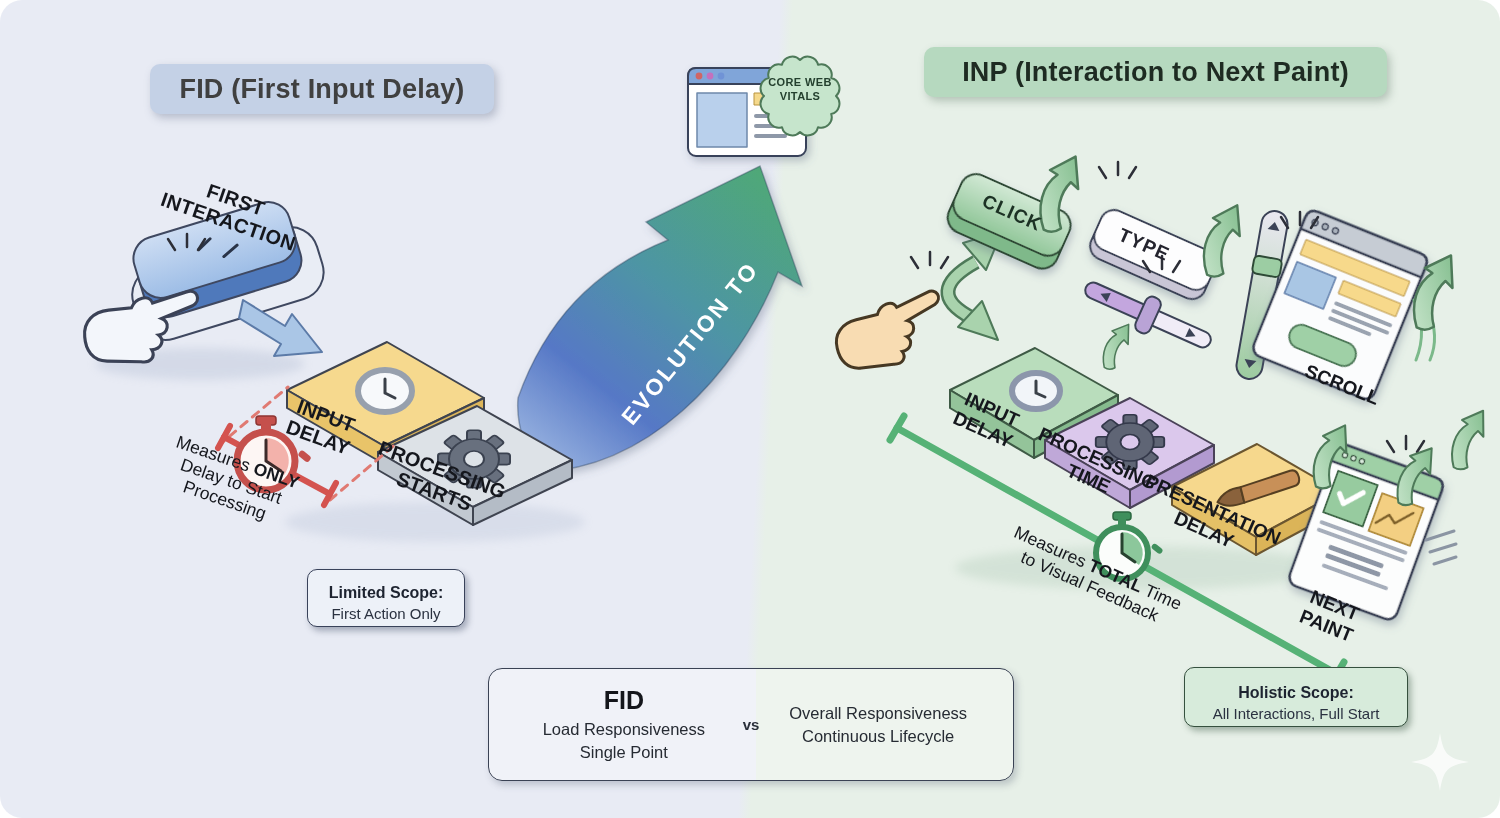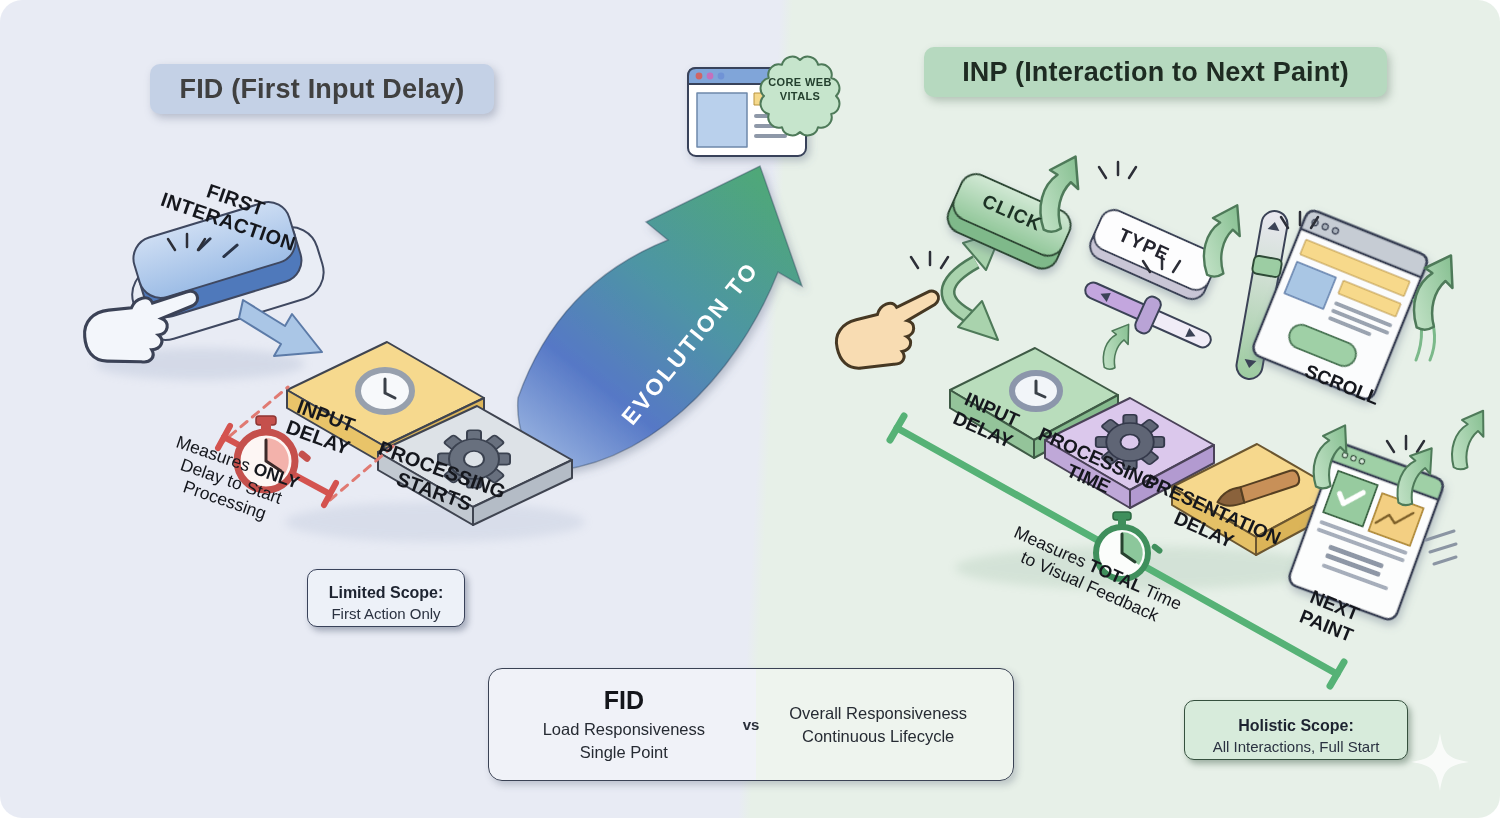--- a/index.html
+++ b/index.html
@@ -11,21 +11,21 @@
   svg.art{position:absolute;left:0;top:0;}
   .chip{position:absolute;font-weight:bold;font-size:27px;display:flex;align-items:center;justify-content:center;border-radius:10px;letter-spacing:.2px;}
   .chip-fid{left:150px;top:64px;width:344px;height:50px;background:#c4d1e6;color:#404040;box-shadow:3px 4px 8px rgba(90,100,130,.35);}
   .chip-inp{left:924px;top:47px;width:463px;height:50px;background:#b6d9bf;color:#1e2b22;box-shadow:3px 4px 8px rgba(80,110,90,.35);}
   .lbl{position:absolute;text-align:center;font-weight:bold;color:#15171d;line-height:1.14;}
   .thin{font-weight:normal;}
   .badge{position:absolute;border-radius:10px;text-align:center;display:flex;flex-direction:column;justify-content:flex-end;box-sizing:border-box;padding:4px 8px;}
   .badge .t{font-weight:bold;font-size:16px;color:#1d2330;}
   .badge .b{font-size:15px;color:#2a3140;margin-top:3px;}
   .badge-limited{left:307px;top:569px;width:158px;height:58px;background:#edf1f8;border:1.7px solid #39425a;box-shadow:3px 4px 6px rgba(80,90,115,.45);}
-  .badge-holistic{left:1184px;top:700px;width:224px;height:60px;background:#d7ebdb;border:1.7px solid #35503e;box-shadow:3px 4px 6px rgba(70,100,80,.45);}
+  .badge-holistic{left:1184px;top:667px;width:224px;height:60px;background:#d7ebdb;border:1.7px solid #35503e;box-shadow:3px 4px 6px rgba(70,100,80,.45);}
   .compare{position:absolute;left:488px;top:647px;width:526px;height:113px;box-sizing:border-box;
     border:1.7px solid #3a4254;border-radius:14px;display:flex;align-items:center;padding:10px 26px;
     background:linear-gradient(90deg,#f0f2f8 0%,#f0f2f8 51%,#eef4ee 51%,#eef4ee 100%);
     box-shadow:3px 4px 7px rgba(90,100,120,.3);margin-top:21px;}
   .compare .col{flex:1;text-align:center;color:#262b33;}
   .compare .col .ct{font-size:25px;font-weight:bold;color:#14161b;margin-bottom:3px;}
   .compare .col .cl{font-size:16.5px;line-height:1.35;}
   .compare .vs{font-size:15px;font-weight:bold;color:#2a2f3a;padding:0 10px;}
   .evo{color:#ffffff;letter-spacing:2.5px;font-size:23px;}
 </style>

